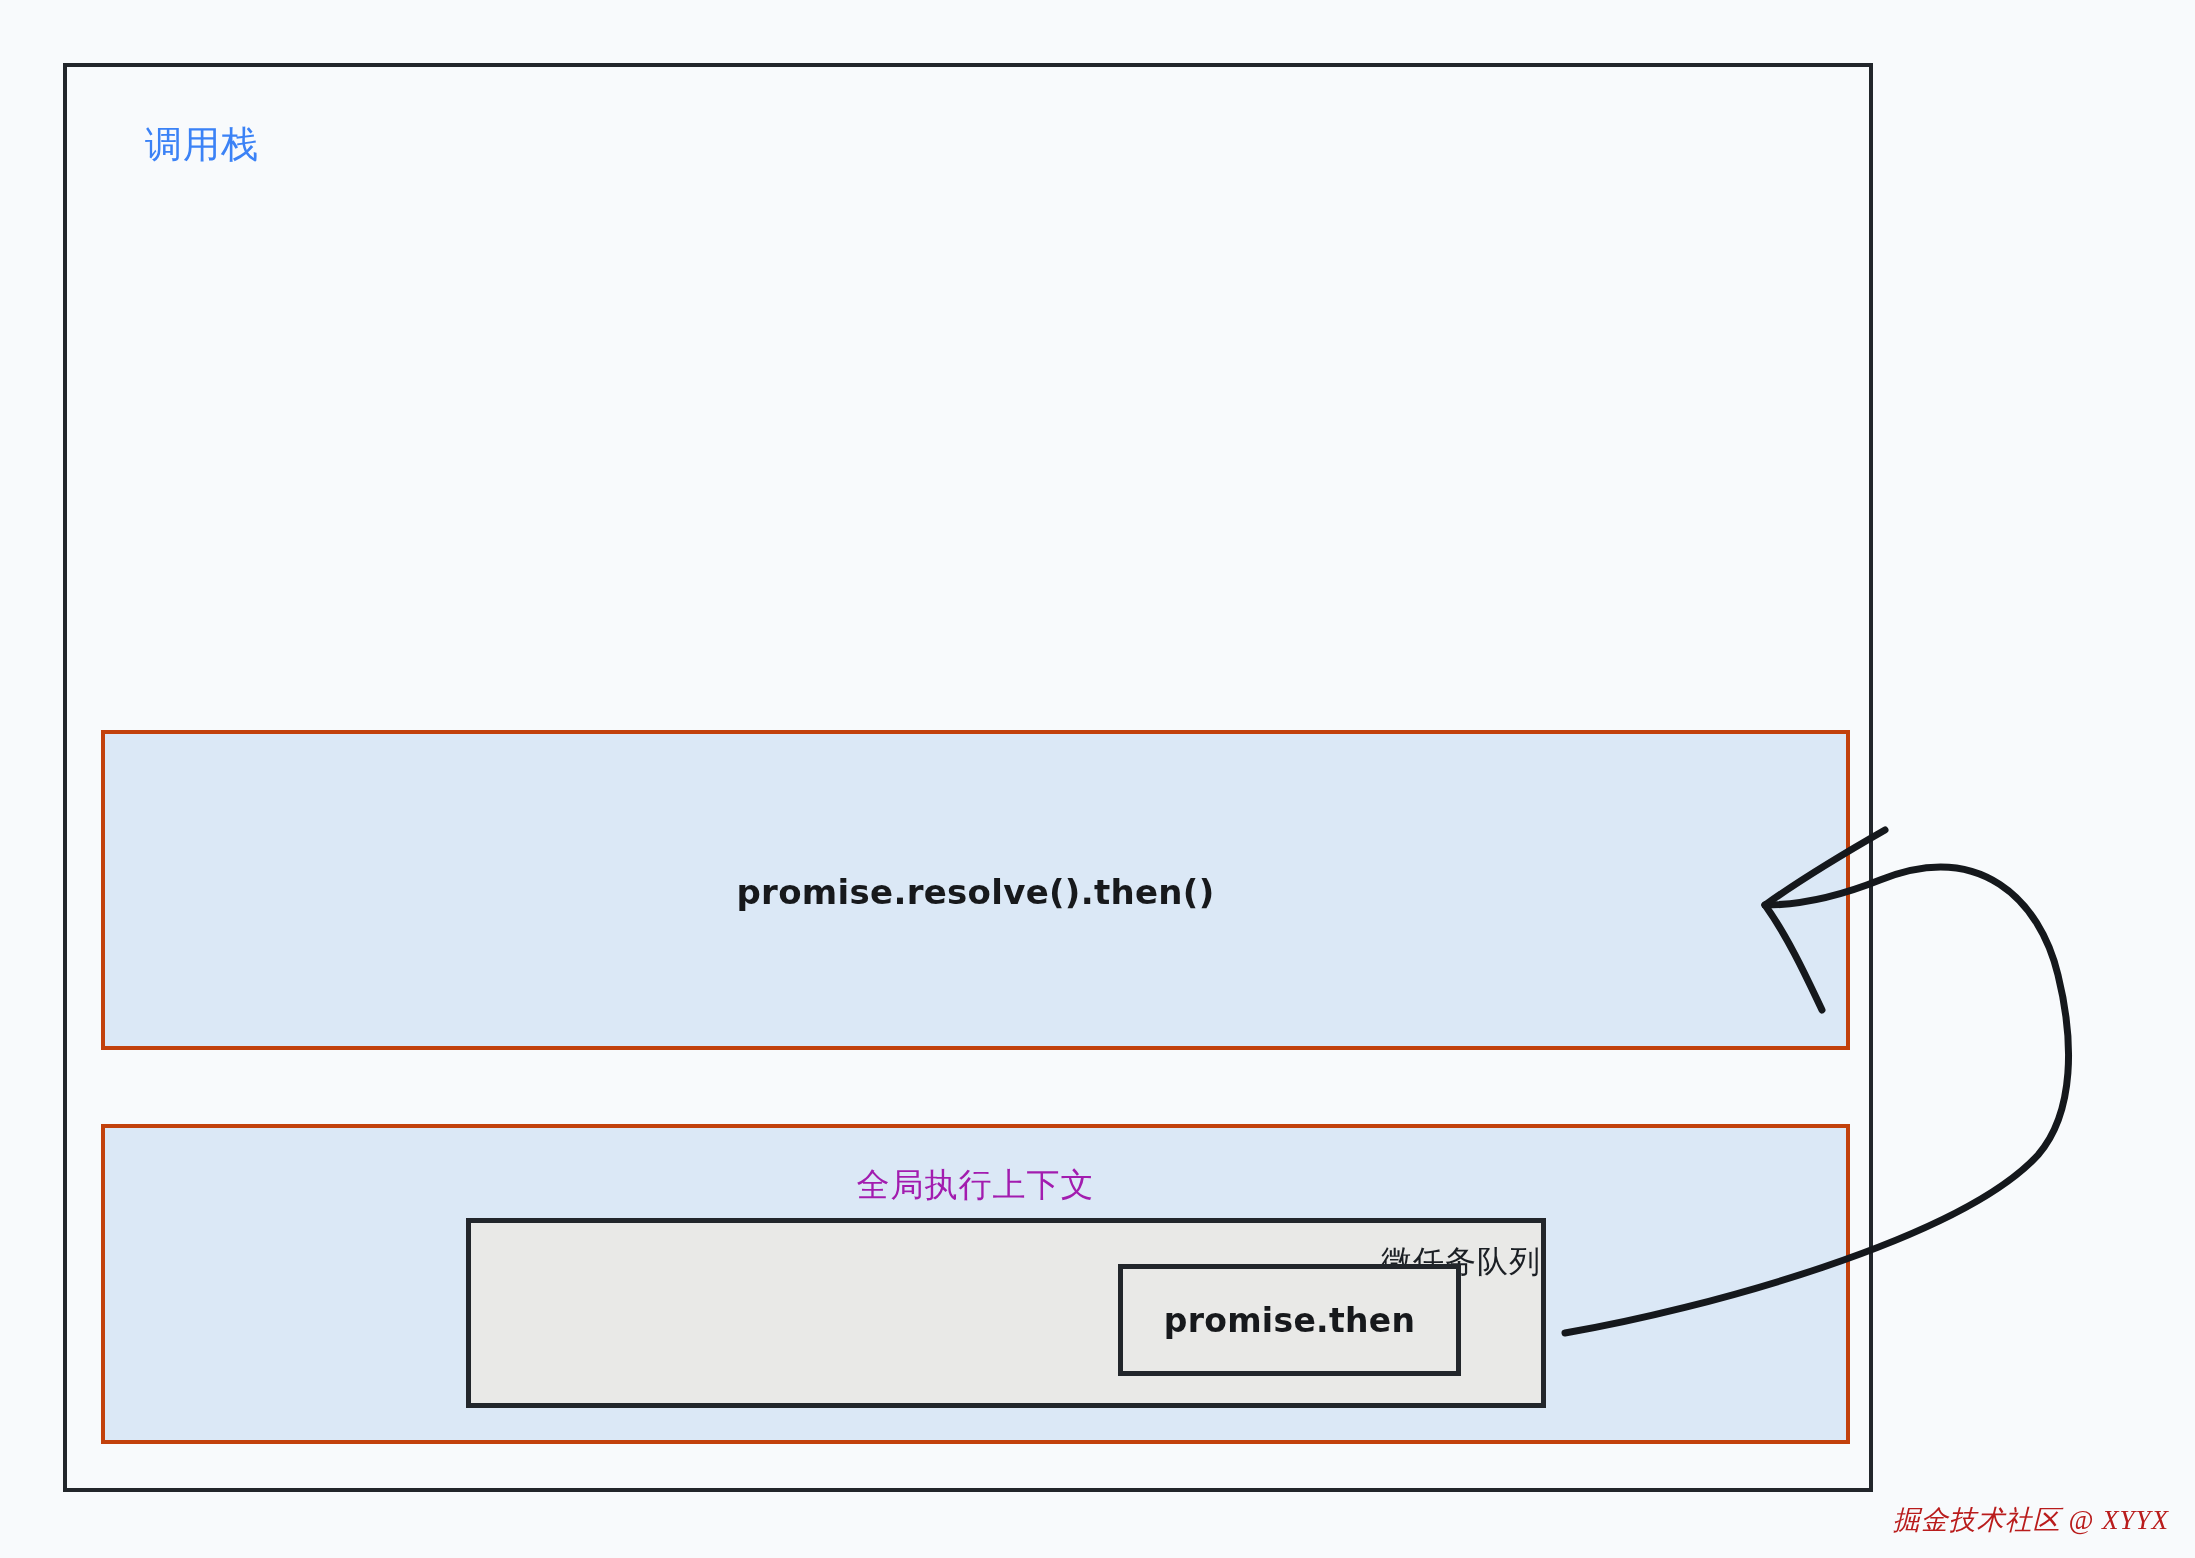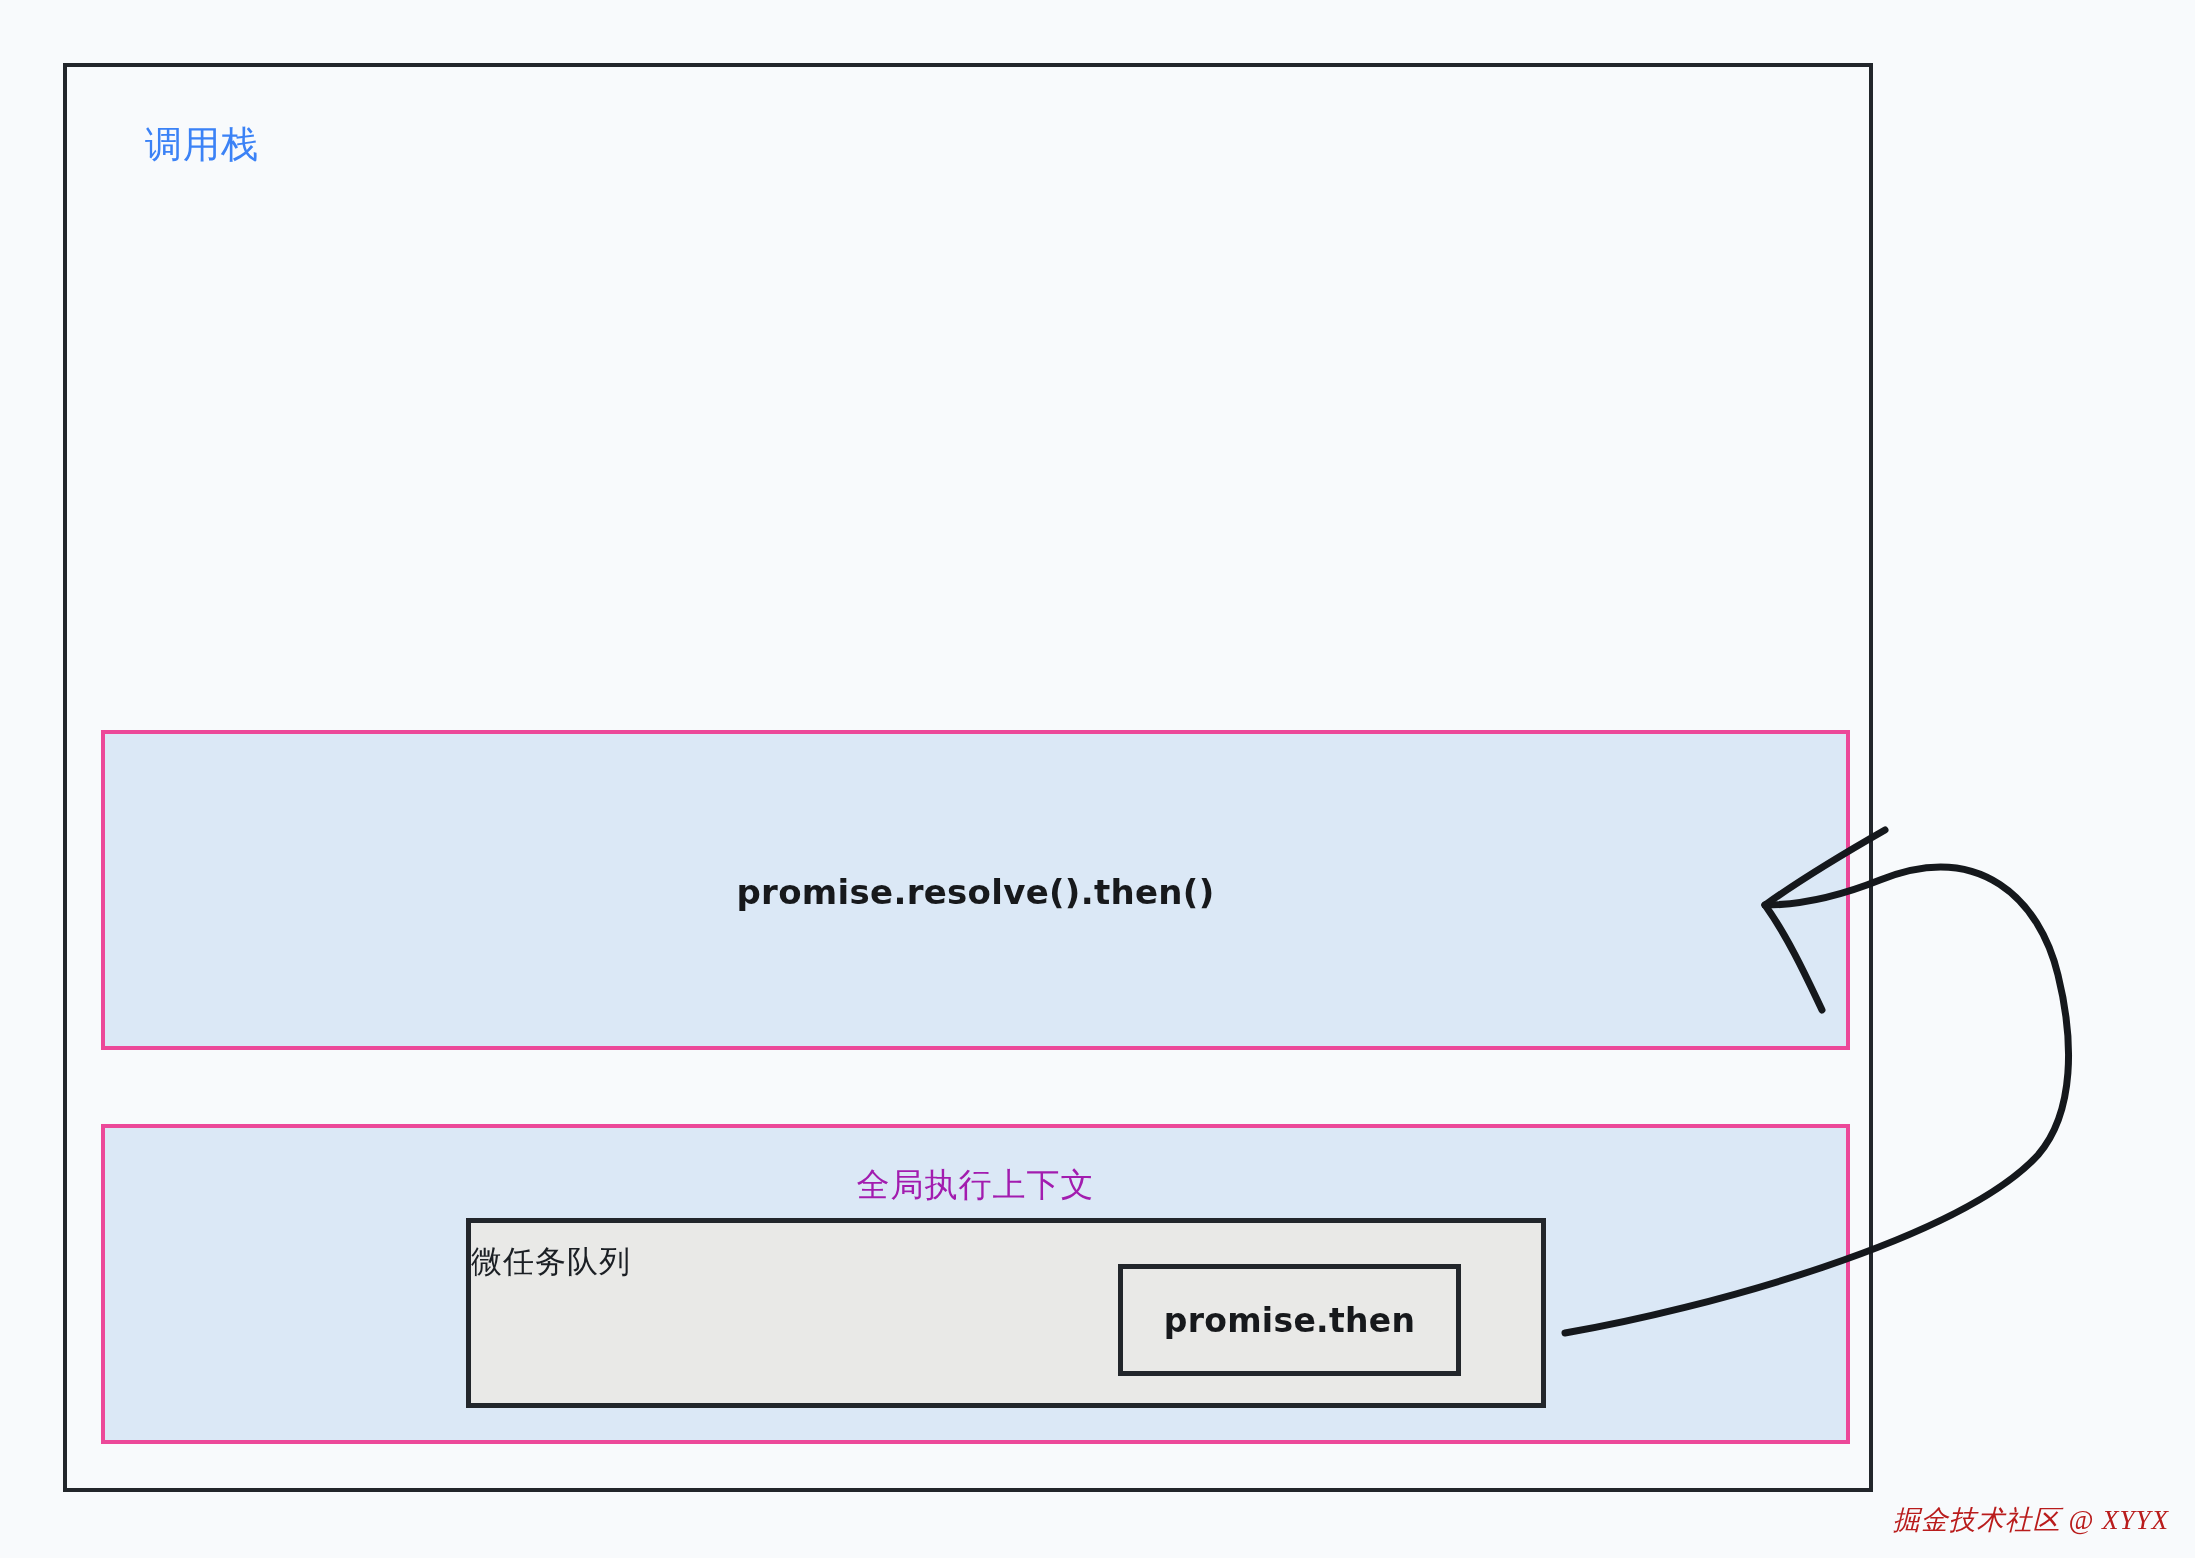--- a/index.html
+++ b/index.html
@@ -45,21 +45,21 @@
     line-height: 1;
     color: #3b82f6;
     letter-spacing: 1px;
     white-space: nowrap;
   }
 
   
   .blue-frame {
     position: absolute;
     background: #dbe8f6;
-    border: 4px solid #ec4899;
+    border: 4px solid #c2410c;
     box-sizing: border-box;
   }
 
   .frame-promise-resolve {
     left: 101px;
     top: 730px;
     width: 1749px;
     height: 320px;
   }
 
@@ -104,21 +104,21 @@
     background: #e9e9e7;
     border: 5px solid #22262b;
     box-sizing: border-box;
   }
 
   .microtask-queue-label {
     position: absolute;
     left: 0;
     right: 0;
     top: 18px;
-    text-align: left;
+    text-align: right;
     font-size: 31px;
     color: #1b1f24;
     letter-spacing: 1px;
     white-space: nowrap;
   }
 
   
   .microtask-item {
     position: absolute;
     left: 1118px;

